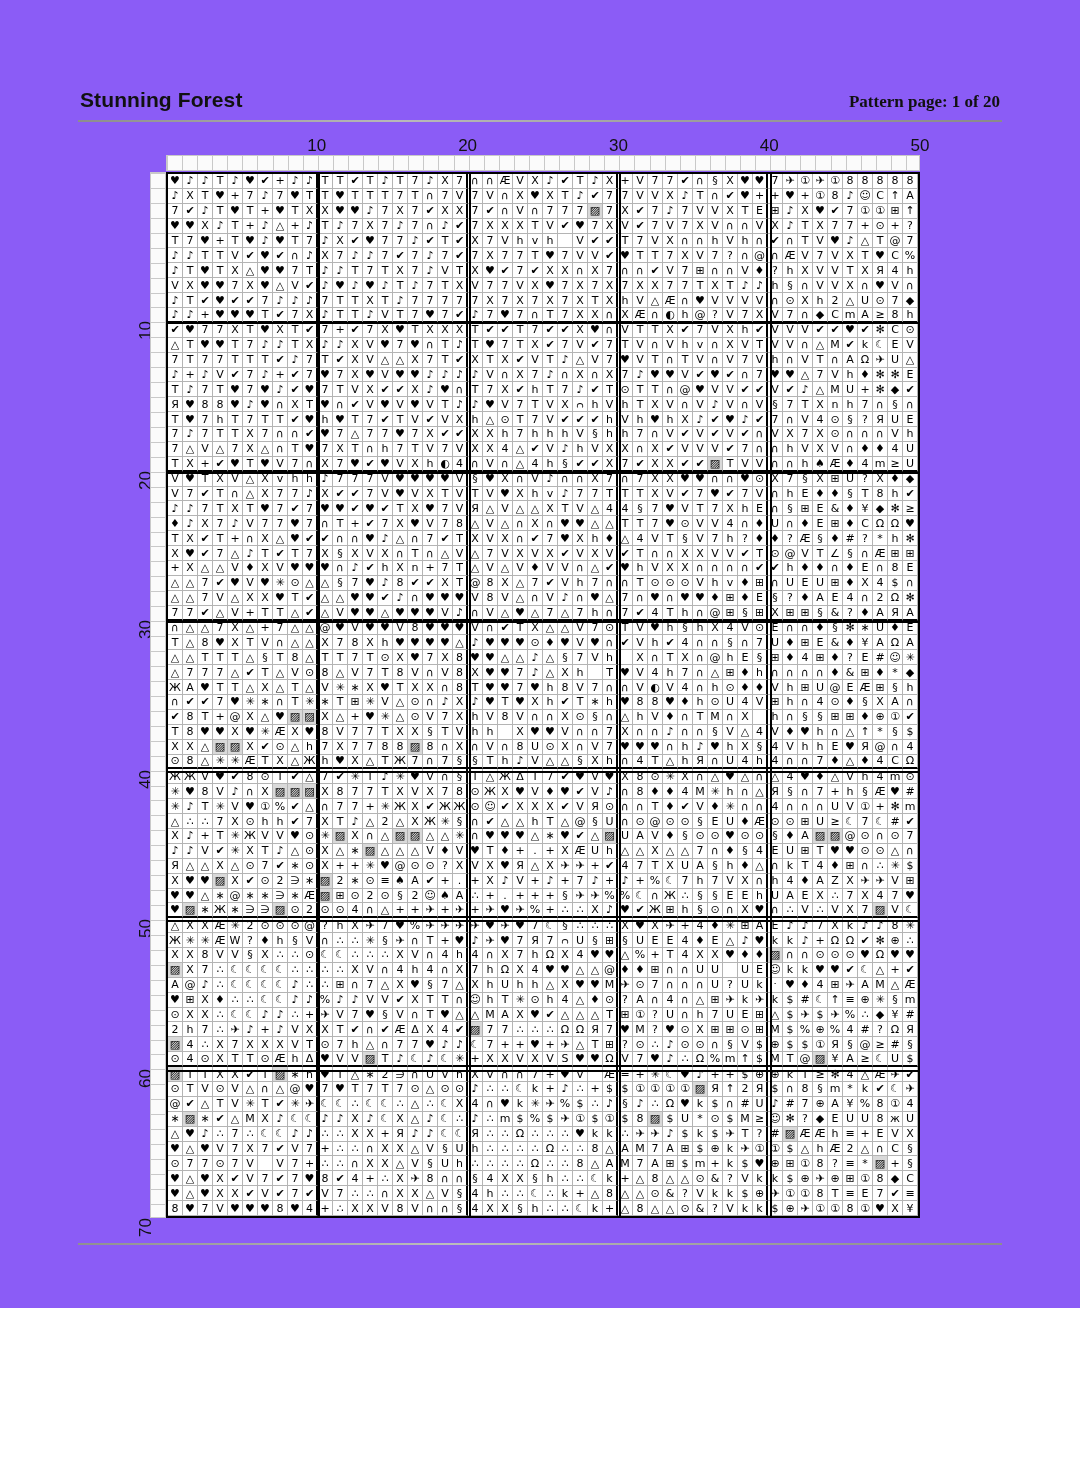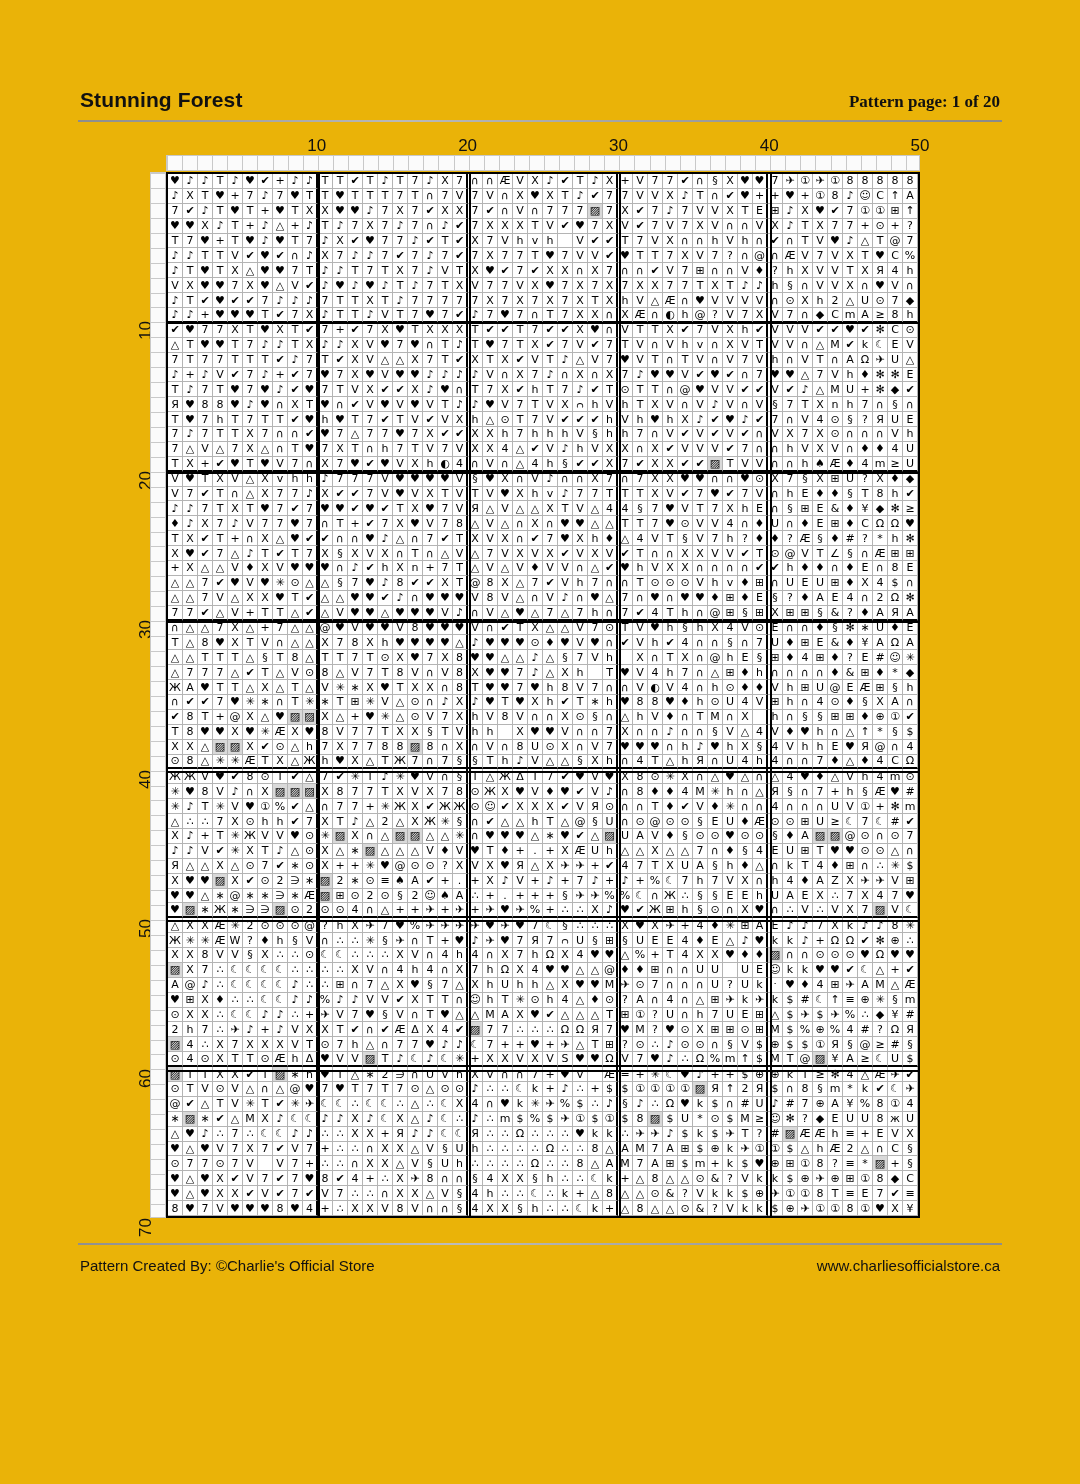--- a/index.html
+++ b/index.html
@@ -13,22 +13,22 @@
     font-family: "Liberation Sans", sans-serif;
     color: #111111;
     position: relative;
     overflow: hidden;
   }
 
   .page {
     position: absolute;
     left: 0; top: 0;
     width: 1080px;
-    height: 1484px;
-    background: #eab308;
+    height: 1308px;
+    background: #8b5cf6;
   }
 
   
   .header {
     position: absolute;
     left: 80px;
     top: 78px;
     width: 920px;
     height: 34px;
     display: flex;
@@ -3737,17 +3737,13 @@
           <div class="decade-h" style="top: 297.857px;"></div>
           <div class="decade-h" style="top: 447.286px;"></div>
           <div class="decade-h" style="top: 596.714px;"></div>
           <div class="decade-h" style="top: 746.143px;"></div>
           <div class="decade-h" style="top: 895.571px;"></div>
         </div>
     </div>
   </div>
 
   <div class="footer-rule"></div>
-  <div class="footer">
-    <div class="footer-left">Pattern Created By: ©Charlie's Official Store</div>
-    <div class="footer-right">www.charliesofficialstore.ca</div>
-  </div>
 </div>
 
 </body></html>

